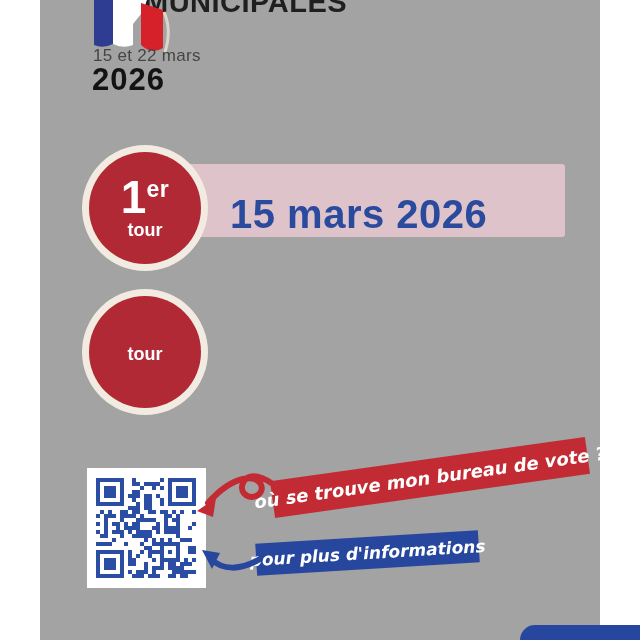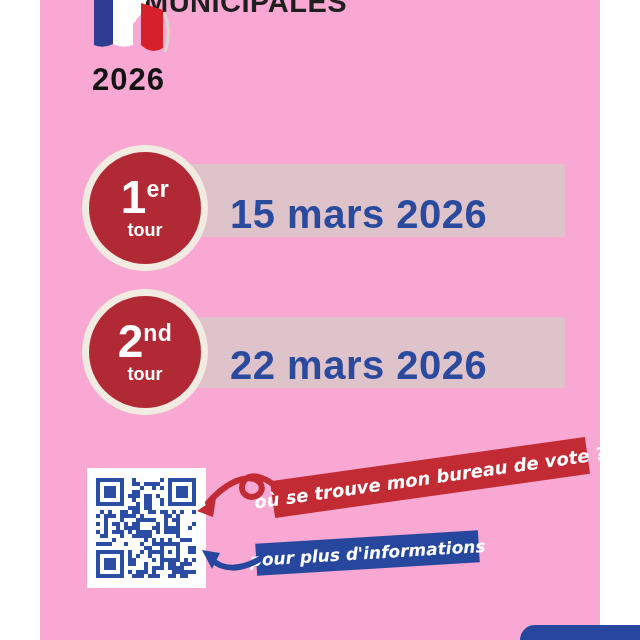--- a/index.html
+++ b/index.html
@@ -6,21 +6,21 @@
     margin: 0; padding: 0;
     width: 640px; height: 640px;
     overflow: hidden;
     background: #FFFFFF;
     font-family: "Liberation Sans", sans-serif;
   }
   .poster {
     position: absolute;
     left: 40px; top: 0;
     width: 560px; height: 640px;
-    background: #f9a8d4;
+    background: #a3a3a3;
     text-decoration: underline;
   }
   
   .title-top {
     position: absolute;
     left: 104px; top: -12px;
     font-size: 29px; font-weight: 700;
     color: #1F1F1F; letter-spacing: 0.5px;
     line-height: 1; white-space: nowrap;
   }
@@ -117,35 +117,32 @@
   <div class="flag">
     <svg width="82" height="58" viewBox="0 0 82 58">
       <path d="M72 12 Q80 30 73 52" fill="none" stroke="#DDD5CA" stroke-width="3"></path>
       <path d="M2 0 h19 v44 q-10 5 -19 1 Z" fill="#2E3D91"></path>
       <path d="M21 0 h20 v45 q-10 4 -20 -1 Z" fill="#FFFFFF"></path>
       <path d="M41 0 h14 l-6 14 -8 10 Z" fill="#FFFFFF"></path>
       <path d="M49 3 L71 10 V48 q-11 7 -22 -3 Z" fill="#D6212B"></path>
     </svg>
   </div>
 
+  <div class="dates-line">15 et 22 mars</div>
   <div class="year">2026</div>
 
   <div class="pink-banner banner-1">
     <span class="date-text">15 mars 2026</span>
   </div>
   <div class="round-circle circle-1">
     <div class="round-num"><span>1</span><span class="round-sup">er</span></div>
     <div class="round-word">tour</div>
   </div>
 
-  <div class="pink-banner banner-2">
-    <span class="date-text">22 mars 2026</span>
-  </div>
   <div class="round-circle circle-2">
-    <div class="round-num"><span>2</span><span class="round-sup">nd</span></div>
     <div class="round-word">tour</div>
   </div>
 
   <div class="qr-box">
     <svg id="qr-svg" width="101" height="101" viewBox="0 0 101 101">
         <rect x="36" y="0" width="4" height="4" fill="#2B4DA3"></rect>
         <rect x="64" y="0" width="4" height="4" fill="#2B4DA3"></rect>
         <rect x="36" y="4" width="4" height="4" fill="#2B4DA3"></rect>
         <rect x="40" y="4" width="4" height="4" fill="#2B4DA3"></rect>
         <rect x="48" y="4" width="4" height="4" fill="#2B4DA3"></rect>

